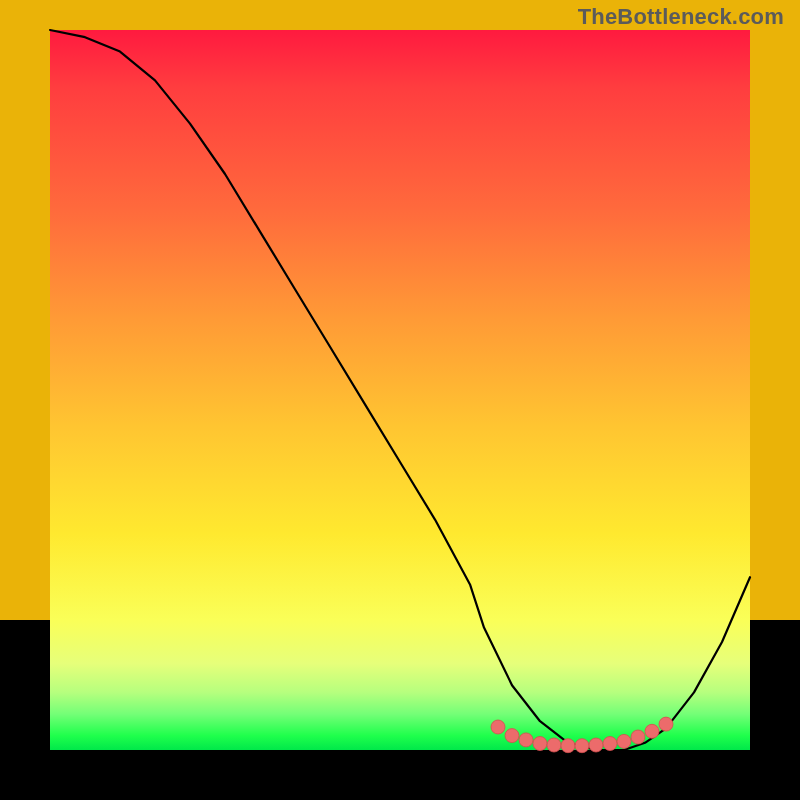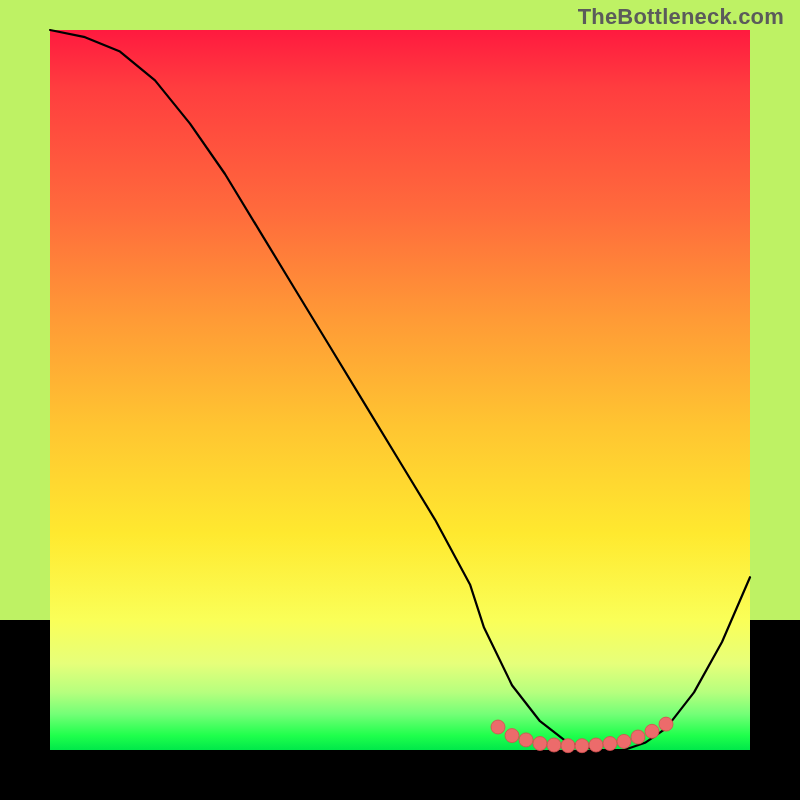--- a/index.html
+++ b/index.html
@@ -8,21 +8,21 @@
     width: 800px;
     height: 800px;
     background: #000;
     font-family: Arial, Helvetica, sans-serif;
     overflow: hidden;
   }
   .outer {
     position: relative;
     width: 800px;
     height: 620px;
-    background: #bef264;
+    background: #eab308;
   }
   .watermark {
     position: absolute;
     top: 4px;
     right: 16px;
     color: #5b5b5b;
     font-size: 22px;
     font-weight: 600;
     letter-spacing: 0.2px;
   }

